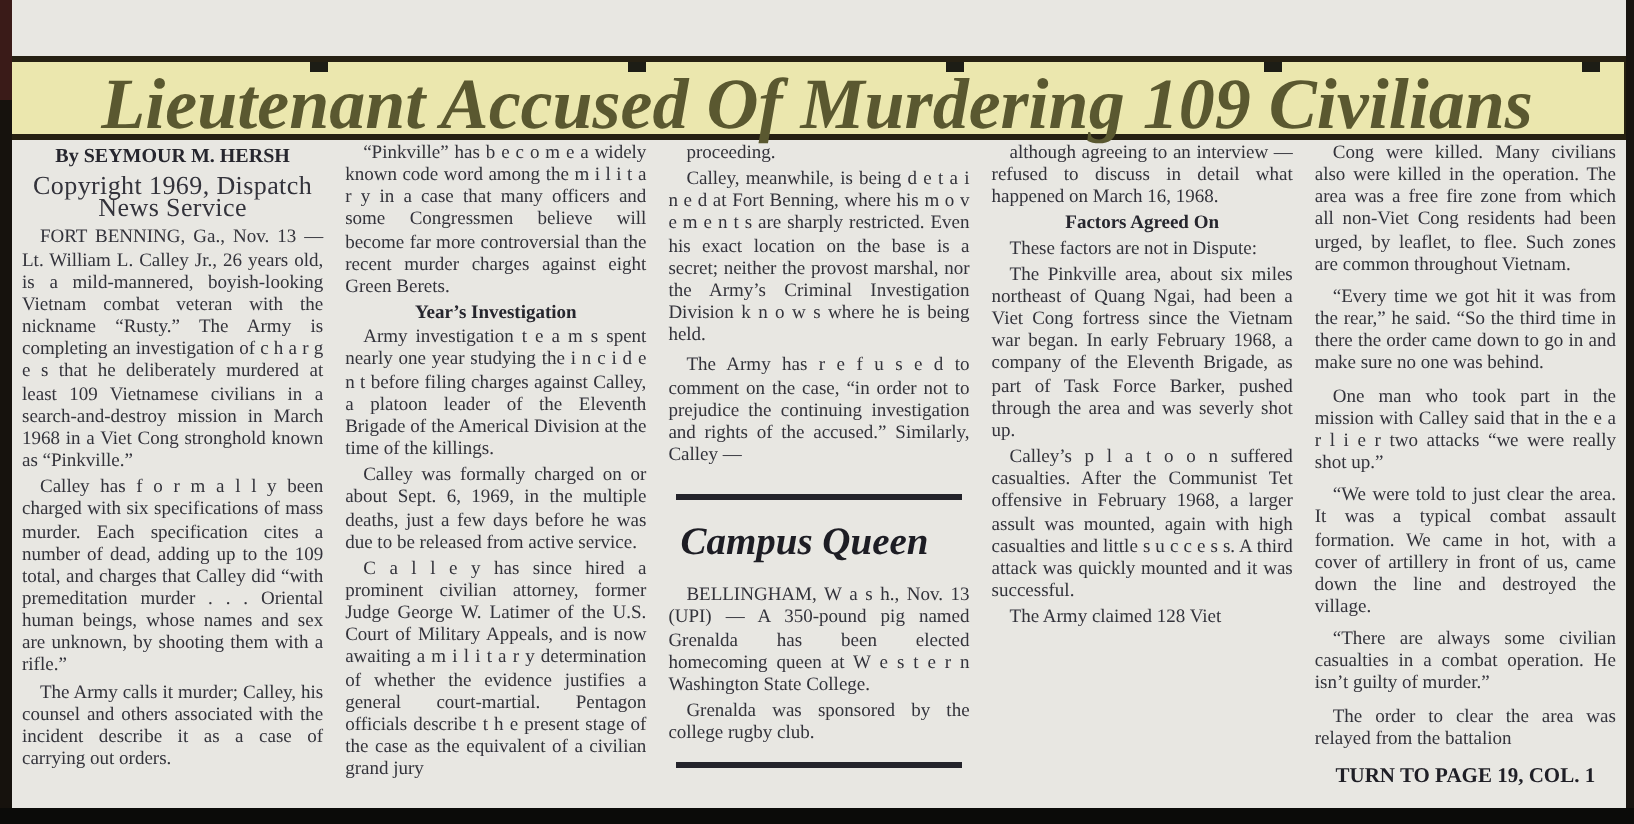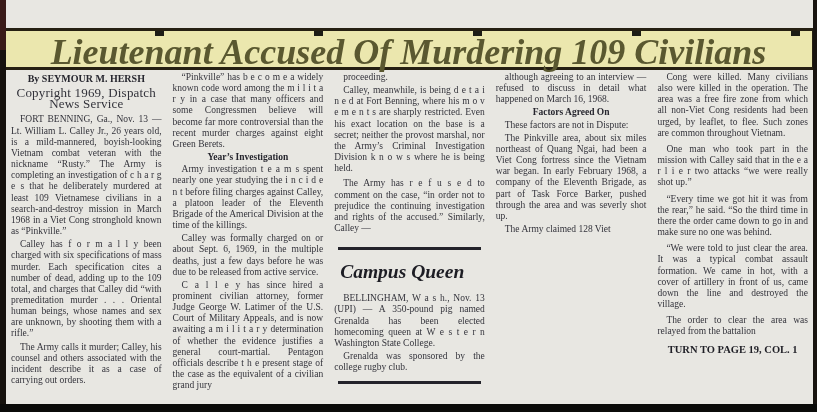--- a/index.html
+++ b/index.html
@@ -93,26 +93,28 @@
         <p>Grenalda was sponsored by the college rugby club.</p>
         <div class="box-rule" style="margin-top:8px;"></div>
       </div>
     </div>
 
     <div class="col">
       <p>although agreeing to an interview — refused to discuss in detail what happened on March 16, 1968.</p>
       <div class="subhead">Factors Agreed On</div>
       <p>These factors are not in Dispute:</p>
       <p>The Pinkville area, about six miles northeast of Quang Ngai, had been a Viet Cong fortress since the Vietnam war began. In early February 1968, a company of the Eleventh Brigade, as part of Task Force Barker, pushed through the area and was severly shot up.</p>
+      <p>Calley’s p l a t o o n suffered casualties. After the Communist Tet offensive in February 1968, a larger assult was mounted, again with high casualties and little s u c c e s s. A third attack was quickly mounted and it was successful.</p>
       <p>The Army claimed 128 Viet</p>
     </div>
 
     <div class="col col5">
       <p>Cong were killed. Many civilians also were killed in the operation. The area was a free fire zone from which all non-Viet Cong residents had been urged, by leaflet, to flee. Such zones are common throughout Vietnam.</p>
+      <p>“Every time we got hit it was from the rear,” he said. “So the third time in there the order came down to go in and make sure no one was behind.</p>
       <p>One man who took part in the mission with Calley said that in the e a r l i e r two attacks “we were really shot up.”</p>
-      <p>“Every time we got hit it was from the rear,” he said. “So the third time in there the order came down to go in and make sure no one was behind.</p>
       <p>“We were told to just clear the area. It was a typical combat assault formation. We came in hot, with a cover of artillery in front of us, came down the line and destroyed the village.</p>
+      <p>“There are always some civilian casualties in a combat operation. He isn’t guilty of murder.”</p>
       <p>The order to clear the area was relayed from the battalion</p>
       <div class="turn-line">TURN TO PAGE 19, COL. 1</div>
     </div>
 
   </div>
 </div>
 
 </body></html>

